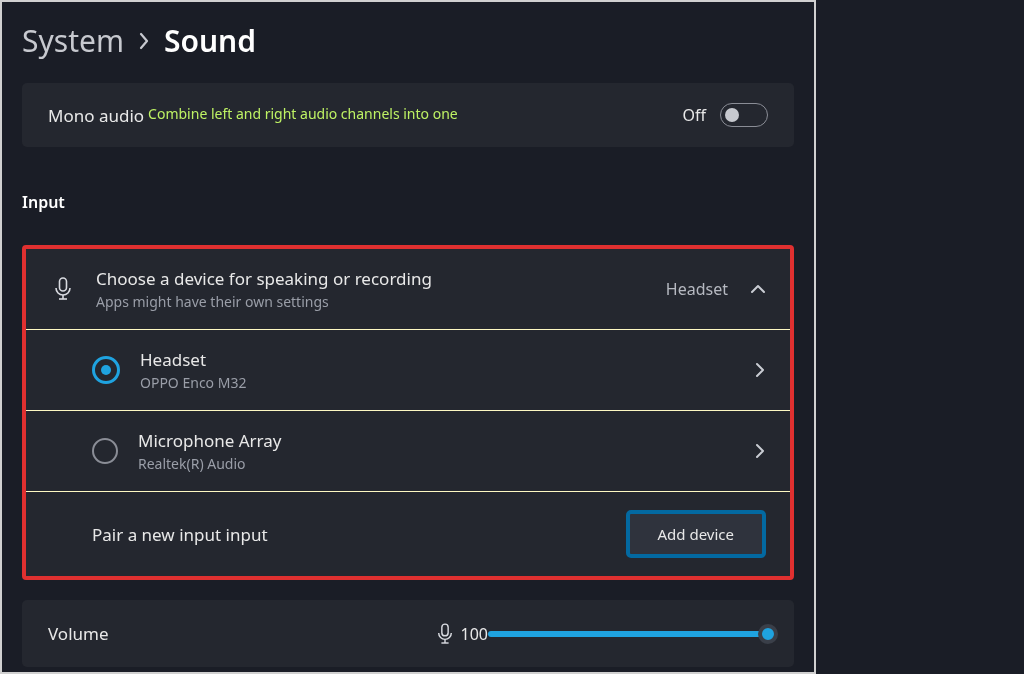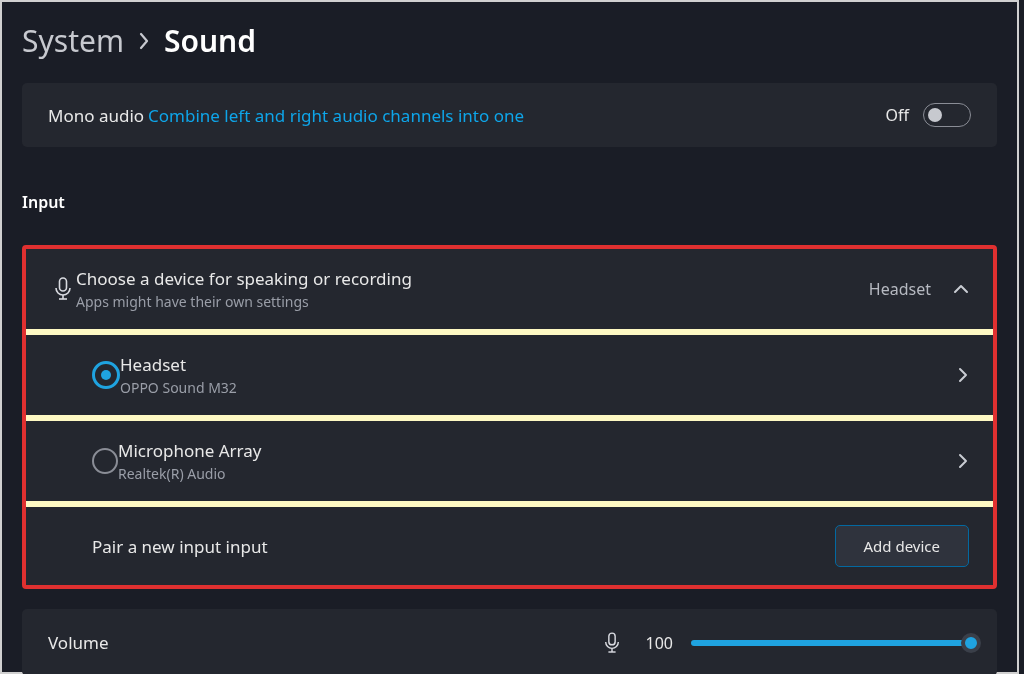--- a/index.html
+++ b/index.html
@@ -5,21 +5,21 @@
   html,body{
     margin:0;padding:0;
     width:1024px;height:674px;
     background:#1a1d26;
     font-family:"Segoe UI",system-ui,sans-serif;
     color:#e8e8e8;
     overflow:hidden;
   }
   .frame{
     box-sizing:border-box;
-    width:1019px;height:674px;
+    width:816px;height:674px;
     background:#1a1d26;
     padding:18px 8px 12px 8px;
     border:2px solid #d0d0d0;
   }
   
   .breadcrumb{
     display:flex;align-items:center;gap:14px;
     padding:0 12px 14px 12px;
   }
   .crumb-system{font-size:30px;font-weight:400;color:#c7c9cf;}
@@ -32,21 +32,21 @@
     margin:0 12px;
   }
   
   .mono-card{
     display:flex;align-items:center;justify-content:space-between;
     padding:20px 26px;
     margin-top:8px;
   }
   .texts{display:flex;flex-direction:row;gap:4px;}
   .title{font-size:17px;color:#e8e8e8;}
-  .sub{font-size:17px;color:#0ea5e9;}
+  .sub{font-size:14px;color:#bef264;}
   .toggle-wrap{display:flex;align-items:center;gap:14px;}
   .toggle-label{font-size:16px;color:#e8e8e8;margin-left:6px;}
   .toggle{
     width:46px;height:22px;border-radius:12px;
     border:1.5px solid #8a8d96;
     position:relative;
   }
   .toggle .knob{
     position:absolute;left:4px;top:4px;
     width:14px;height:14px;border-radius:50%;
@@ -61,21 +61,22 @@
   .input-section{
     margin:0 12px;
     border:4px solid #e03030;
     border-radius:4px;
     background:#24272f;
     overflow:hidden;
   }
   .row{
     display:flex;align-items:center;
     padding:18px 24px;
-    border-bottom:6px solid #fef9c3;
+    border-bottom:1px solid #fef9c3;
+    gap:20px;
   }
   .row:last-child{border-bottom:none;}
   .row-icon{
     width:26px;display:flex;align-items:center;justify-content:center;
     color:#d8dae0;flex-shrink:0;
   }
   .row-body{flex:1;display:flex;flex-direction:column;gap:2px;}
   .row-title{font-size:17px;color:#e8e8e8;}
   .row-sub{font-size:14px;color:#9a9ea8;}
   .row-right{display:flex;align-items:center;gap:22px;color:#b6b9c1;font-size:16px;}
@@ -93,31 +94,30 @@
   .radio.selected .dot{
     width:10px;height:10px;border-radius:50%;background:#1fa3e0;
   }
   
   .pair-row{
     display:flex;align-items:center;justify-content:space-between;
     padding:18px 24px 18px 66px;
   }
   .add-btn{
     background:#2f333d;
-    border:1px solid #0369a1;
+    border:4px solid #0369a1;
     border-radius:5px;
     padding:10px 28px;
     font-size:15px;color:#e8e8e8;
   }
   
   .volume-card{
     display:flex;align-items:center;
     padding:22px 26px;
     margin-top:20px;
-    gap:18px;
   }
   .vol-title{font-size:17px;flex:1;}
   .vol-icon{color:#d8dae0;}
   .vol-value{font-size:16px;color:#e8e8e8;min-width:34px;text-align:right;}
   .slider{
     flex-basis:280px;height:6px;background:#1fa3e0;
     border-radius:3px;position:relative;
   }
   .slider .thumb{
     position:absolute;right:-10px;top:50%;transform:translateY(-50%);
@@ -180,21 +180,21 @@
         </span>
       </div>
     </div>
 
     <div class="row device-row">
       <div class="radio selected">
           <div class="dot"></div>
         </div>
       <div class="row-body">
         <span class="row-title">Headset</span>
-        <span class="row-sub">OPPO Sound M32</span>
+        <span class="row-sub">OPPO Enco M32</span>
       </div>
       <div class="row-right">
         <span class="chev">
           <svg width="12" height="16" viewBox="0 0 12 16">
               <path d="M3 2 L9 8 L3 14" stroke="#c9ccd3" stroke-width="2" fill="none" stroke-linecap="round" stroke-linejoin="round"></path>
             </svg>
         </span>
       </div>
     </div>
 

